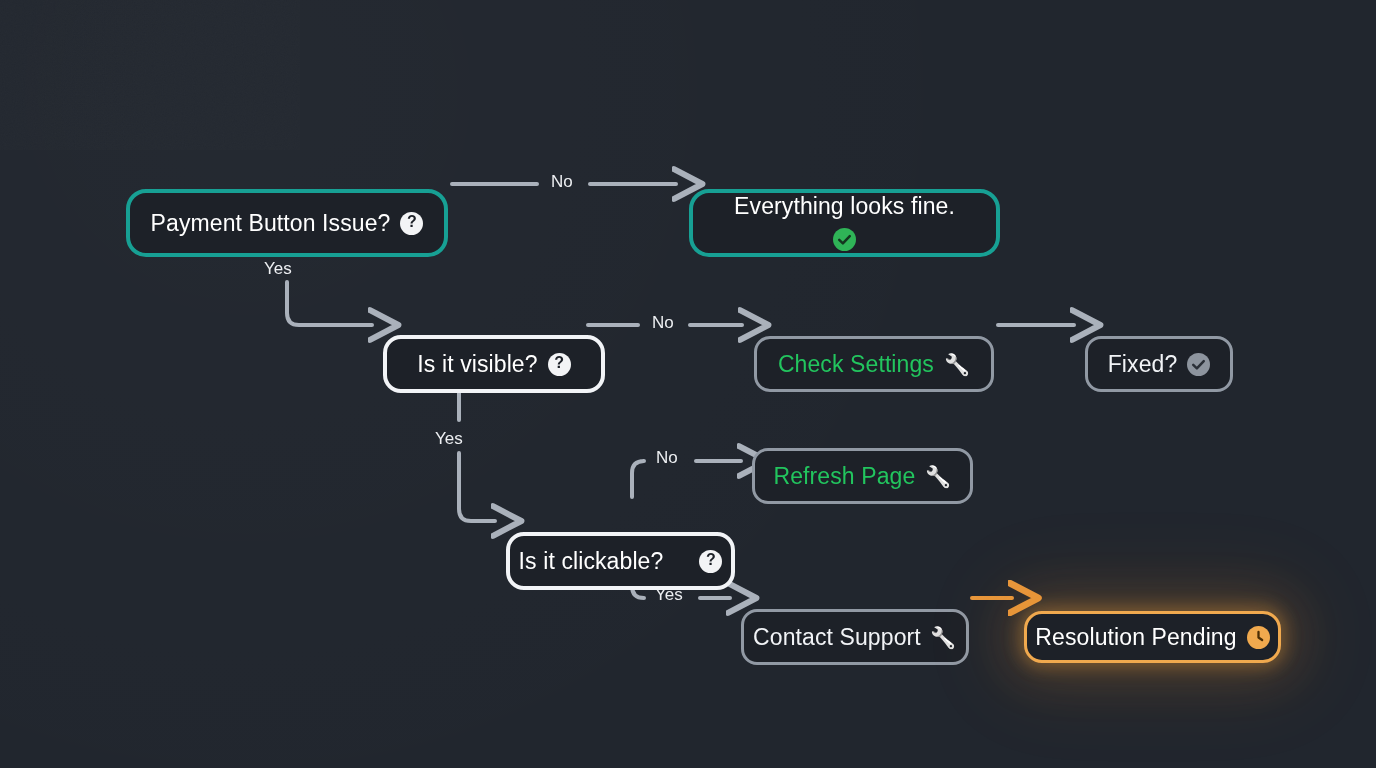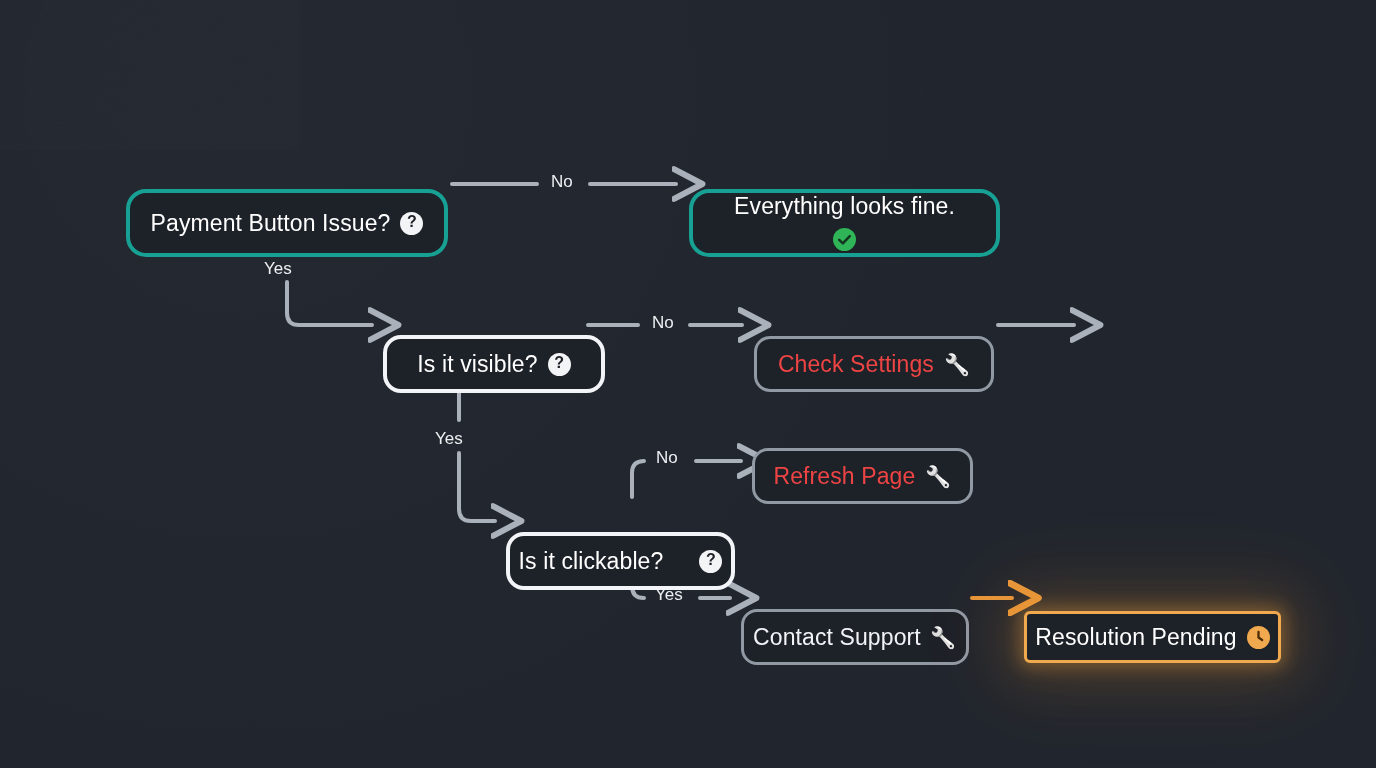--- a/index.html
+++ b/index.html
@@ -55,27 +55,27 @@
   .node.decision { border-color: #f2f4f7; border-width: 4px; border-radius: 18px; }
   .node.decision .label { color: #ffffff; }
 
   .node.start { border-color: #17a094; border-width: 4px; border-radius: 20px; }
   .node.start .label { color: #ffffff; }
 
   .node.success { border-color: #17a094; border-width: 4px; border-radius: 20px; flex-direction: column; }
   .node.success .label { color: #ffffff; }
 
   .node.action { border-color: #9199a4; border-width: 3px; }
-  .node.action .label { color: #ef4444; }
+  .node.action .label { color: #22c55e; }
   .node.action.bright .label { color: #f1f3f6; }
 
   .node.pending {
     border-color: #f0a94e;
     border-width: 3px;
-    border-radius: 6px;
+    border-radius: 18px;
     box-shadow:
       0 0 16px 5px rgba(240,160,60,0.30),
       0 0 46px 16px rgba(240,150,50,0.16),
       0 0 84px 34px rgba(235,140,45,0.07);
   }
   .node.pending .label { color: #ffffff; }
 
   
   .icon {
     display: inline-flex;
@@ -191,20 +191,28 @@
     <span class="icon badge q">
         <span>?</span>
       </span>
   </div>
 
   <div class="node action" style="left:754px; top:297px; width:240px; height:56px;">
     <span class="label">Check Settings</span>
     <span class="icon wrench">🔧</span>
   </div>
 
+  <div class="node action bright" style="left:1085px; top:297px; width:148px; height:56px;">
+    <span class="label">Fixed?</span>
+    <span class="icon badge check-grey">
+      <svg width="23" height="23" viewBox="0 0 24 24">
+          <path d="M6.5 12.4 L10.3 16 L17.5 8.4" fill="none" stroke="#2a2f37" stroke-width="2.6" stroke-linecap="round" stroke-linejoin="round"></path>
+        </svg>
+    </span>
+  </div>
 
   <div class="node decision" style="left:506px; top:493px; width:229px; height:58px;gap:36px;">
     <span class="label">Is it clickable?</span>
     <span class="icon badge q">
         <span>?</span>
       </span>
   </div>
 
   <div class="node action" style="left:752px; top:409px; width:221px; height:56px;">
     <span class="label">Refresh Page</span>

